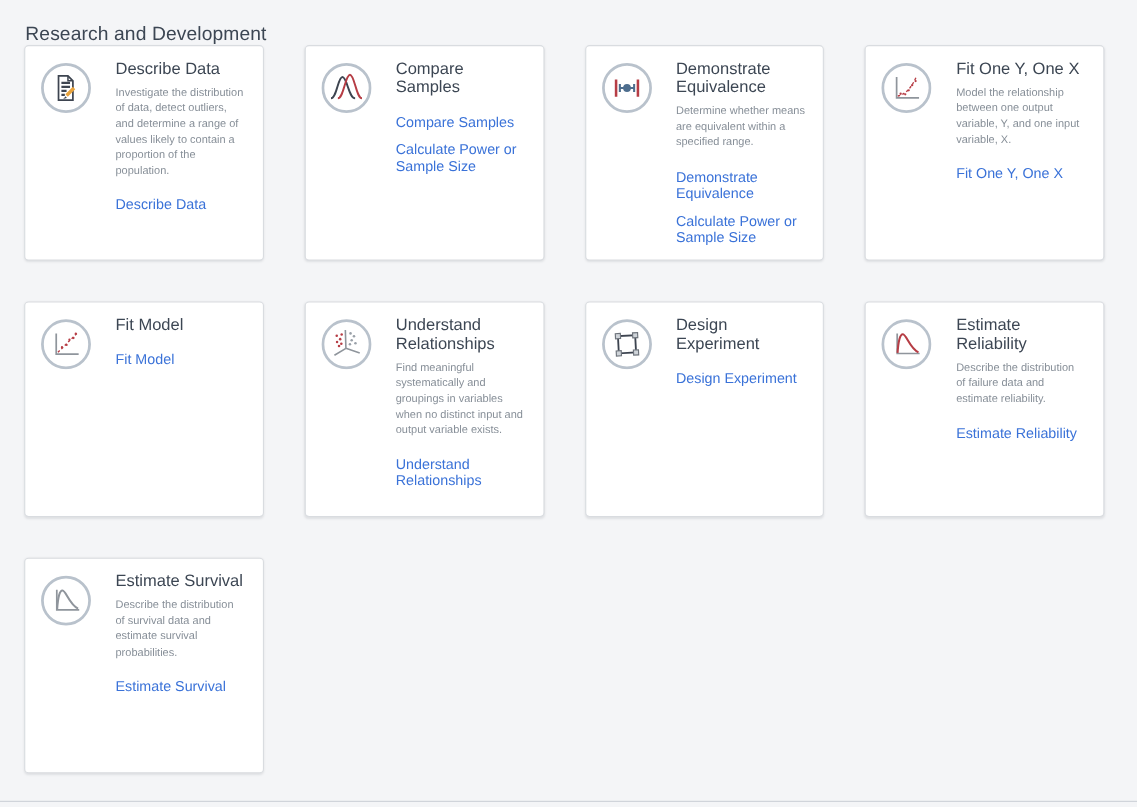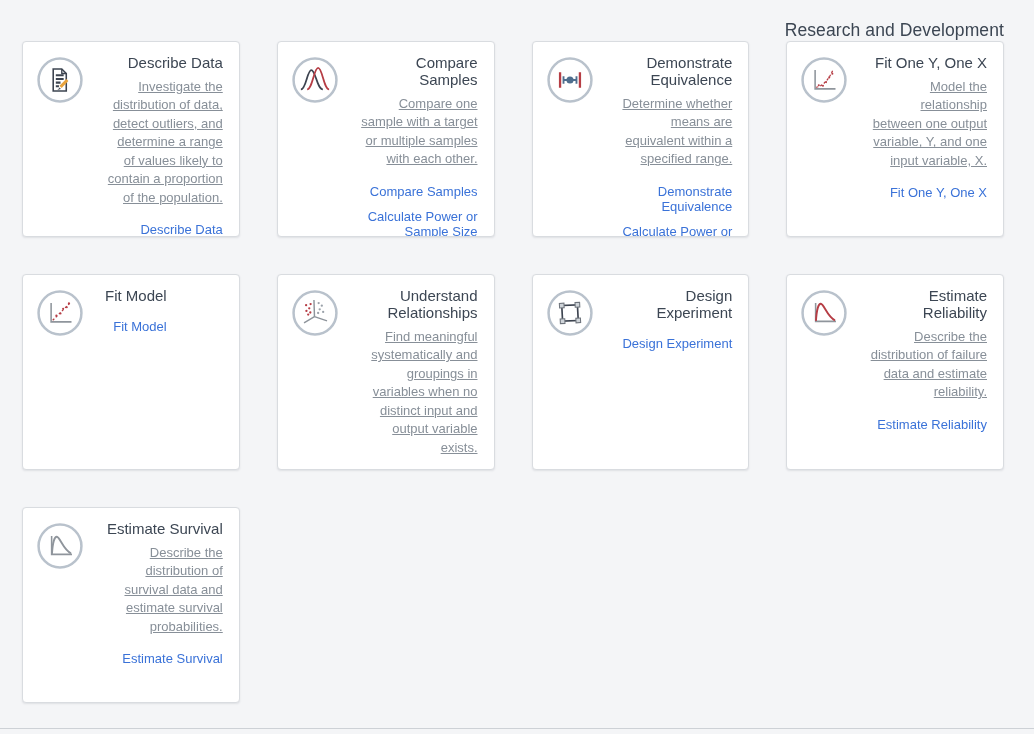--- a/index.html
+++ b/index.html
@@ -8,21 +8,21 @@
     --icon_ring:#b9c2cc; --icon_dark:#3d4450; --icon_slate:#4e6e8e;
     --icon_gray:#8f959c; --icon_red:#b63d45; --icon_orange:#e8a33d;
   }
   *{box-sizing:border-box;margin:0;padding:0;}
   html,body{width:1034px;height:734px;overflow:hidden;}
   body{
     background:var(--page_bg);
     font-family:"Liberation Sans","DejaVu Sans",sans-serif;
     position:relative;
   }
-  .page{padding:20px 30px 0 23px;text-align:right;}
+  .page{padding:20px 30px 0 23px;}
   .page-title{
     font-size:17.5px;font-weight:400;color:var(--title_text);
     letter-spacing:.1px;
   }
   .page-subtitle{
     font-size:13px;color:var(--body_text);margin-top:7px;margin-bottom:19px;
   }
   .cards-grid{
     display:grid;
     grid-template-columns:repeat(4,1fr);
@@ -42,21 +42,21 @@
     overflow:hidden;
   }
   .card-icon{flex:0 0 46px;width:46px;height:46px;margin-top:1px;}
   .card-icon svg{width:46px;height:46px;display:block;}
   .card-body{margin-left:22px;padding-right:2px;min-width:0;}
   .card-title{
     font-size:15px;font-weight:400;color:var(--title_text);
     margin-top:-2px;margin-bottom:7px;
   }
   .card-desc{
-    font-size:13px;color:var(--body_text);line-height:1.42;text-decoration:underline;
+    font-size:10px;color:var(--body_text);line-height:1.42;
   }
   .card-links{margin-top:15px;}
   .card-links a{
     display:block;font-size:13px;color:var(--link);
     text-decoration:none;margin-bottom:10px;
   }
   .bottom-divider{
     position:absolute;left:0;top:728px;width:1034px;height:0;
     border-top:1px solid #cdd1d6;
   }
@@ -104,21 +104,20 @@
       <div class="card">
     <div class="card-icon">
           <svg viewBox="0 0 44 44">
     <circle class="ring" cx="22" cy="22" r="20.5"></circle>
     <path class="sdark" stroke-width="1.7" d="M8.5 31 C13.5 31 14.5 12.5 18.5 12.5 C22.5 12.5 24 31 29.5 31"></path>
     <path class="sred" stroke-width="1.7" d="M14.5 31 C19.5 31 21 10.5 25 10.5 C29 10.5 30.5 31 35.5 31"></path>
   </svg>
         </div>
     <div class="card-body">
       <div class="card-title">Compare Samples</div>
-      <div class="card-desc">Compare one sample with a target or multiple samples with each other.</div>
       <div class="card-links">
             <a href="#">Compare Samples</a>
             <a href="#">Calculate Power or Sample Size</a>
           </div>
     </div>
   </div>
       <div class="card">
     <div class="card-icon">
           <svg viewBox="0 0 44 44">
     <circle class="ring" cx="22" cy="22" r="20.5"></circle>

